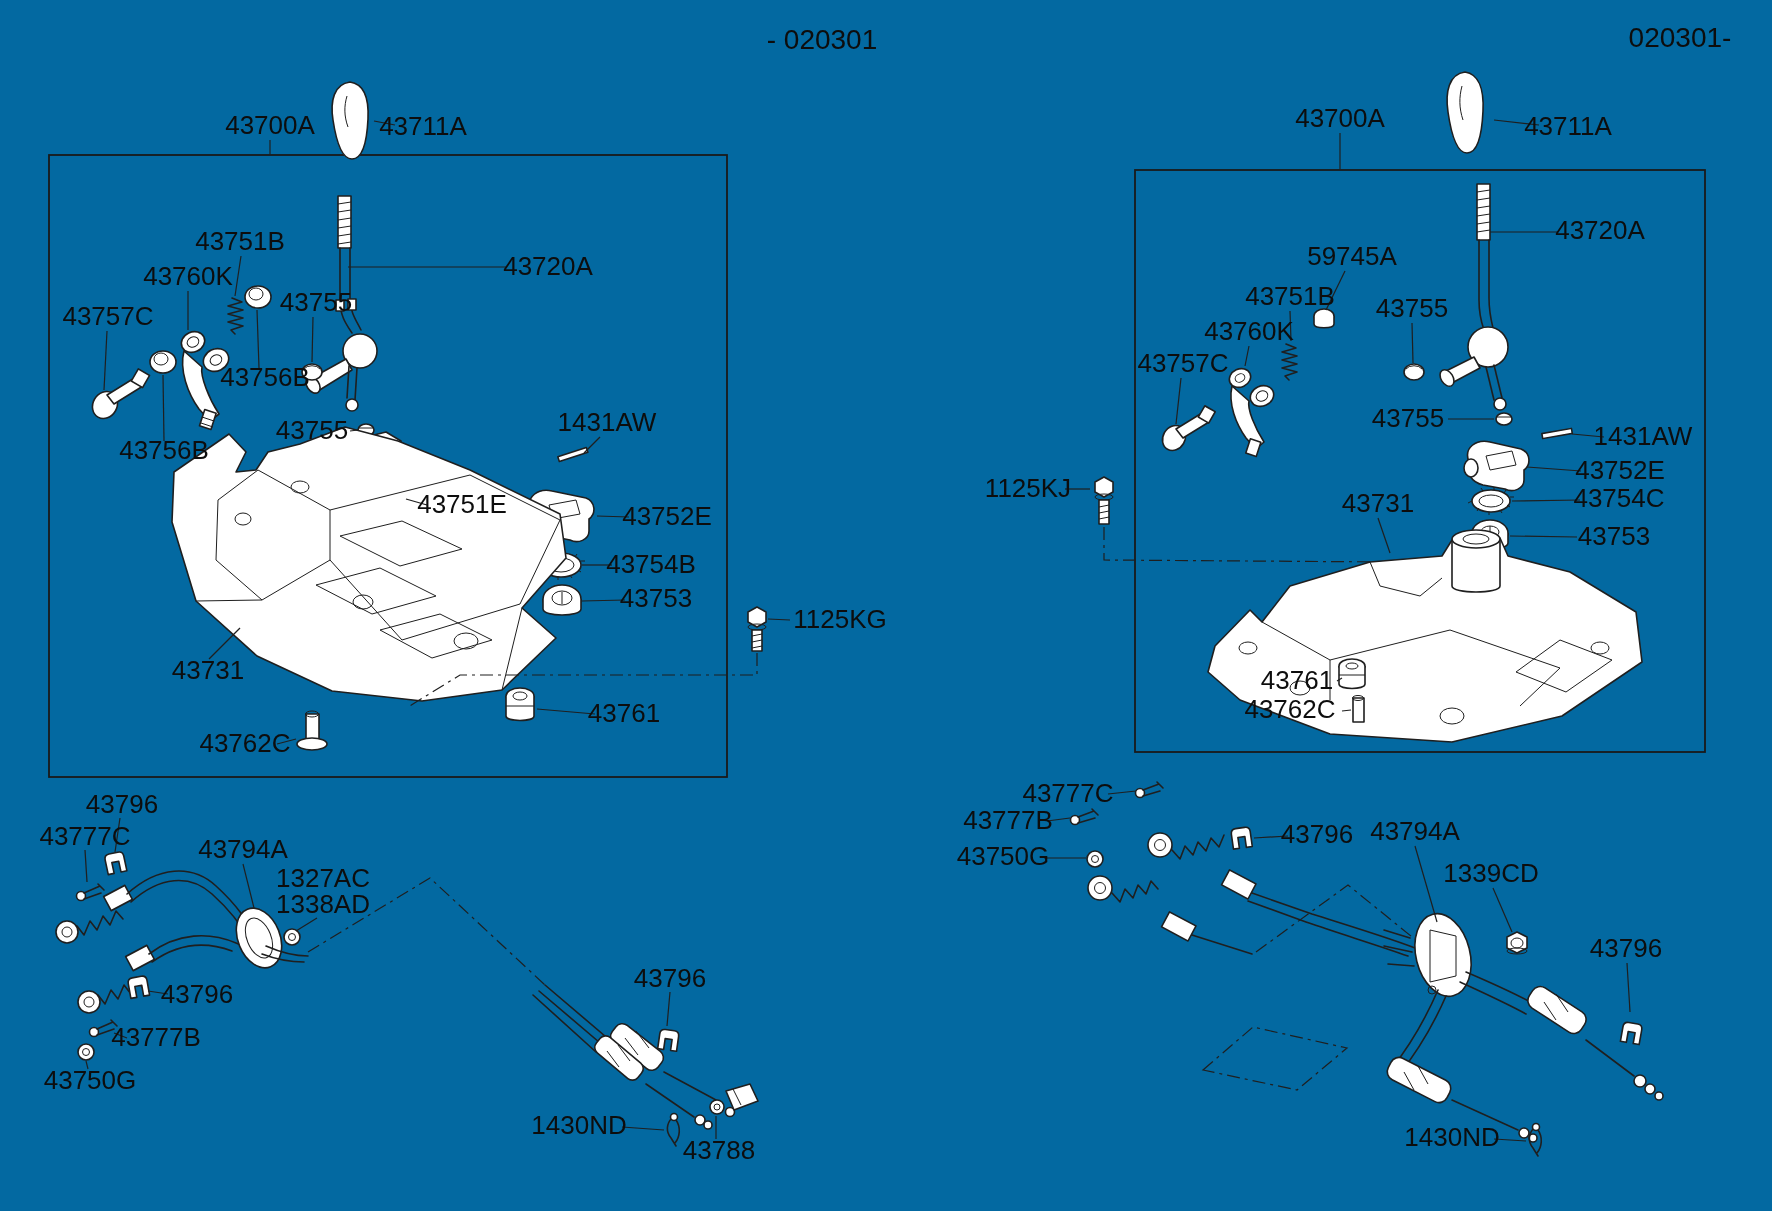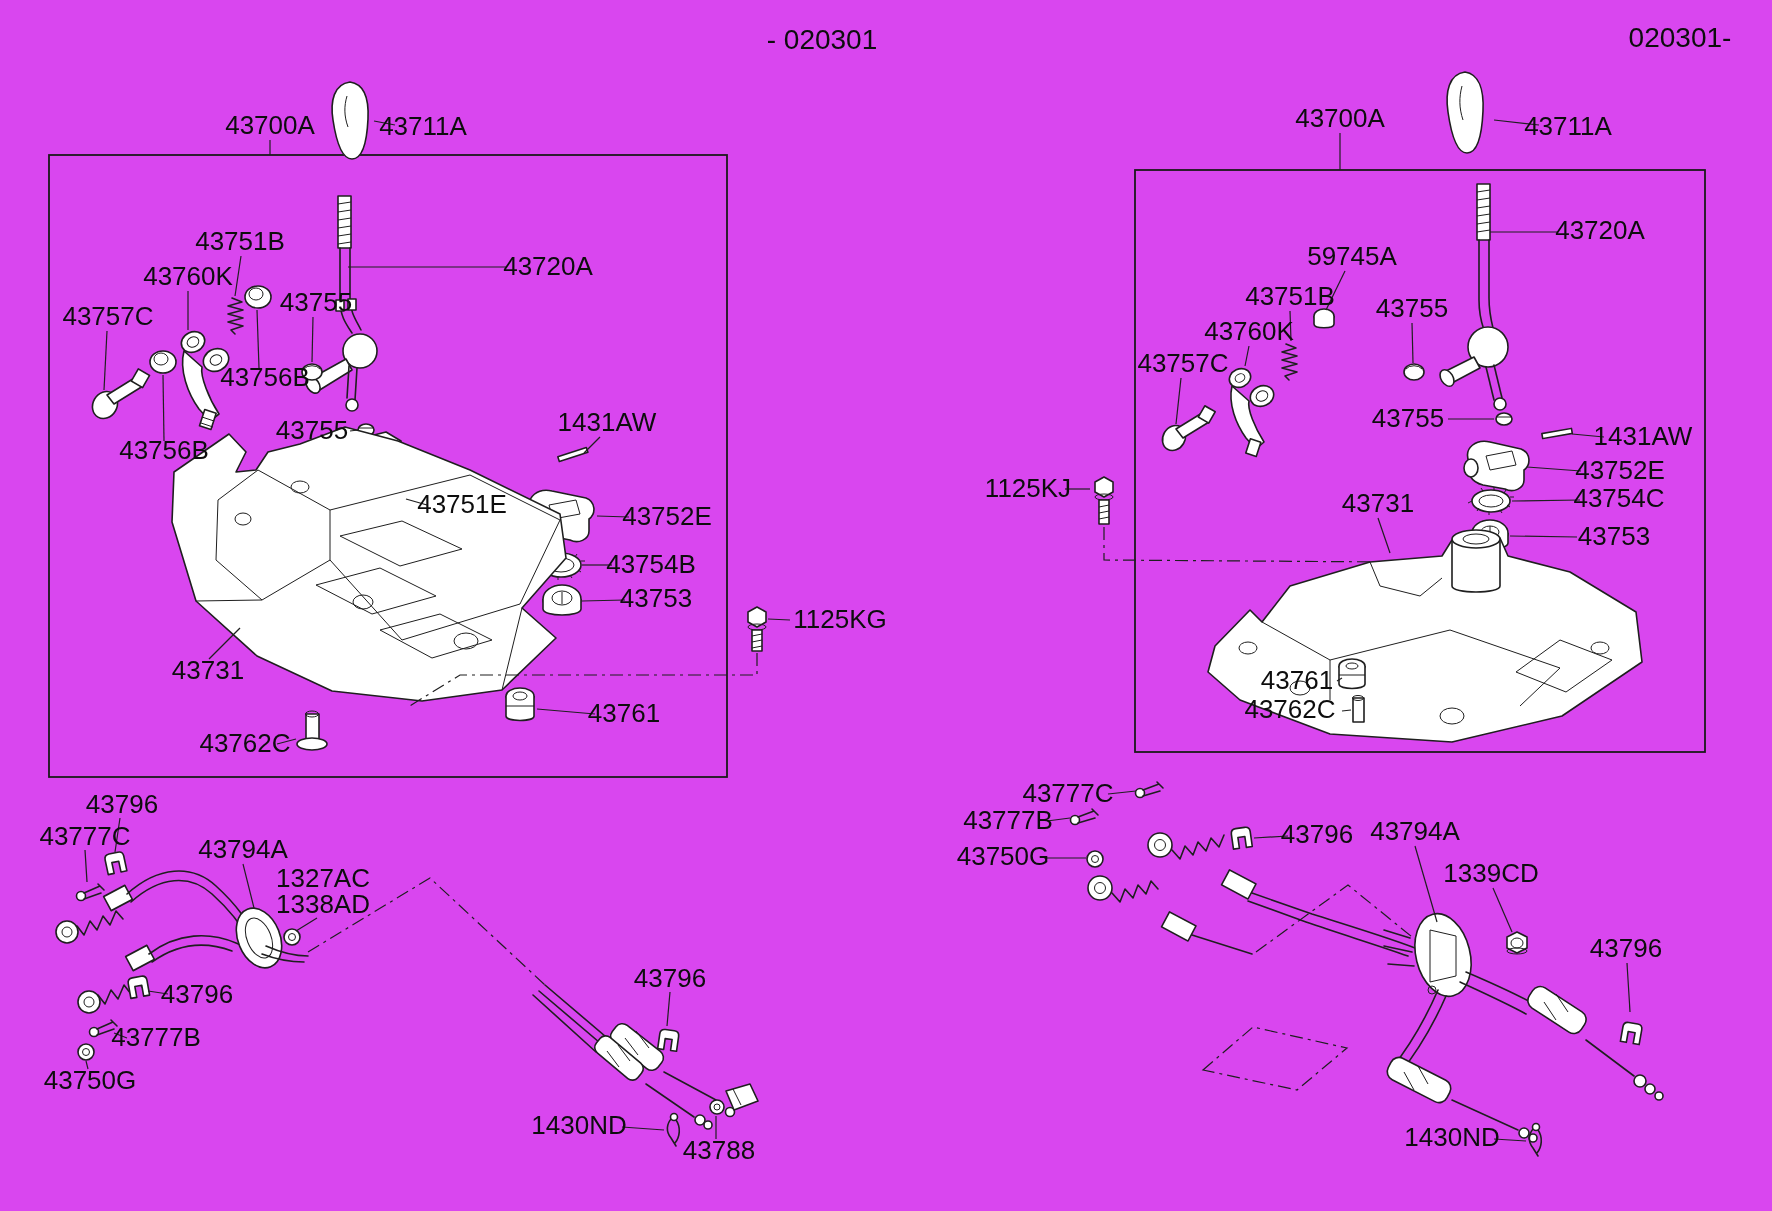--- a/index.html
+++ b/index.html
@@ -1,16 +1,16 @@
 <!DOCTYPE html>
 <html><head>
 <meta charset="utf-8">
 <style>
   html,body{margin:0;padding:0;background:#ffffff;}
-  .stage{position:relative;width:1772px;height:1211px;background:#d946ef;overflow:hidden;
+  .stage{position:relative;width:1772px;height:1211px;background:#0369a1;overflow:hidden;
          font-family:"Liberation Sans", sans-serif;}
   svg{display:block}
   .box{fill:none;stroke:#1a1a1a;stroke-width:1.8;}
   .ln{fill:none;stroke:#1f1f1f;stroke-width:1.6;stroke-linecap:round;stroke-linejoin:round;}
   .fw{fill:#ffffff;stroke:#1f1f1f;stroke-width:1.6;stroke-linejoin:round;}
   .thin{fill:none;stroke:#1f1f1f;stroke-width:1;}
   .leader{stroke:#1f1f1f;stroke-width:1.2;fill:none;}
   .dash{fill:none;stroke:#1f1f1f;stroke-width:1.2;stroke-dasharray:13 5 3 5;}
   .plabel{fill:#0d0d0d;font-size:26px;font-family:"Liberation Sans",sans-serif;}
   .header{fill:#0d0d0d;font-size:28px;font-family:"Liberation Sans",sans-serif;}

